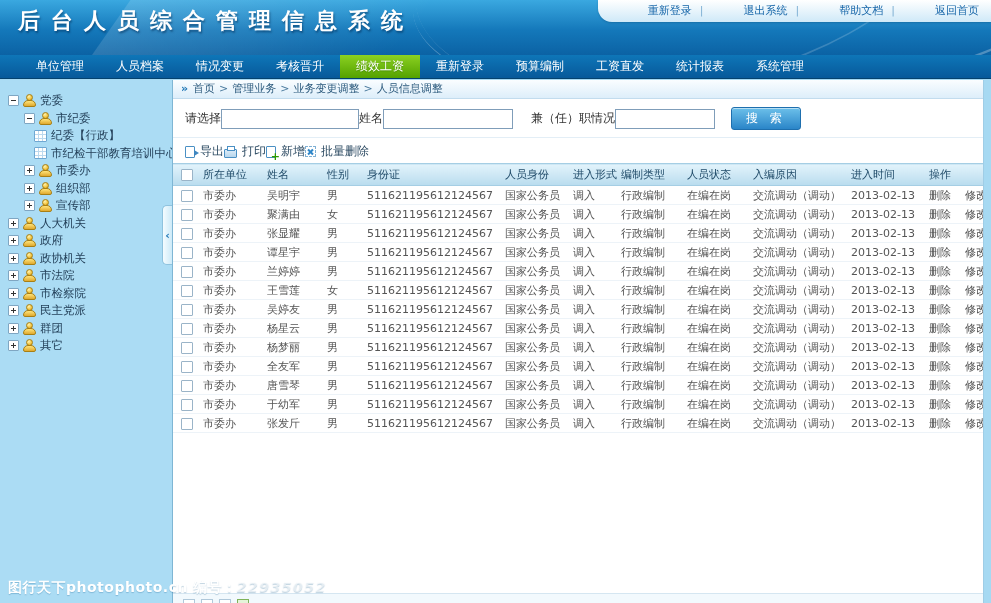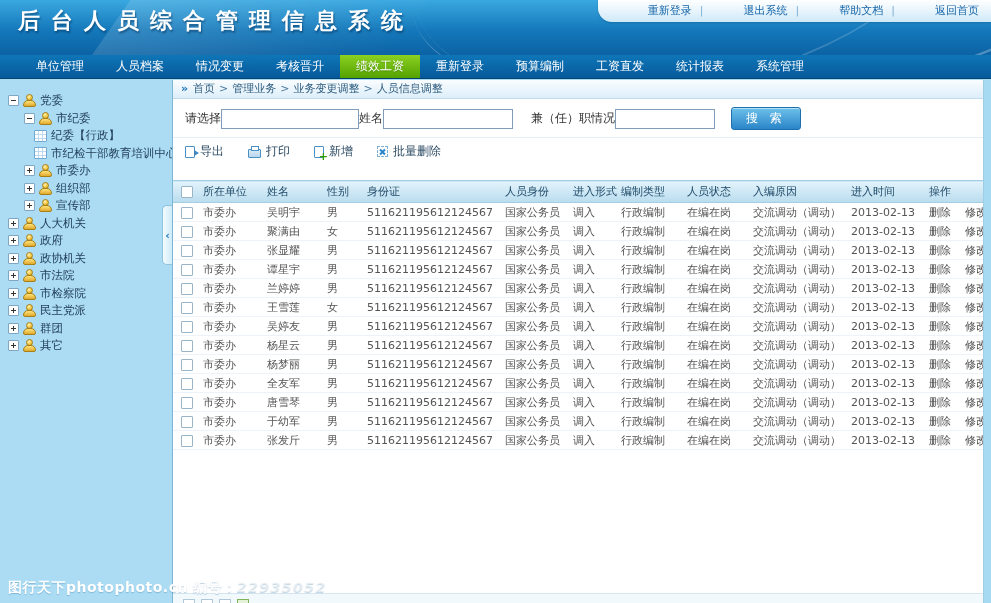--- a/index.html
+++ b/index.html
@@ -55,21 +55,21 @@
   .bc-arrow{color:#1b74b4;font-weight:bold;margin-right:5px;}
   .crumb{cursor:pointer;}
   .bc-sep{margin:0 4px;color:#4a7a9d;}
   .search-row{display:flex;align-items:center;gap:0;padding:8px 9px 7px 12px;font-size:12px;color:#333;flex:none;}
   .s-lbl{white-space:nowrap;}
   .s-input{height:18px;border:1px solid #7f9db9;background:#fff;font-size:11px;padding:0 3px;box-sizing:content-box;}
   .w1{width:130px}.w2{width:122px;margin-right:18px}.w3{width:92px}
   .search-btn{margin-left:16px;height:23px;padding:0 14px;background:linear-gradient(#6cc0ea,#2a85c8);border:1px solid #1e6fae;
               border-radius:3px;color:#fff;font-size:12px;letter-spacing:4px;cursor:pointer;box-shadow:inset 0 1px 0 rgba(255,255,255,.5);
               font-family:inherit;}
-  .toolbar{display:flex;align-items:flex-end;gap:24px;padding:5px 0 20px 12px;border-top:1px solid #e3eef6;flex:none;}
+  .toolbar{display:flex;align-items:flex-end;padding:5px 0 3px 12px;border-top:1px solid #e3eef6;flex:none;}
   .tool-btn{display:flex;align-items:center;gap:5px;font-size:12px;color:#2c4a62;cursor:pointer;text-decoration:none;}
   .tico{display:inline-block;position:relative;}
   .ico-export{width:10px;height:12px;border:1px solid #4a90c4;background:#fff;box-sizing:border-box;border-radius:1px;}
   .ico-export::after{content:"";position:absolute;right:-5px;bottom:1px;width:0;height:0;
        border-top:3px solid transparent;border-bottom:3px solid transparent;border-left:5px solid #3e86c0;}
   .ico-print{width:13px;height:9px;border:1px solid #4a90c4;background:linear-gradient(#dcecf8,#b8d6ec);box-sizing:border-box;border-radius:1px;margin-top:3px;}
   .ico-print::before{content:"";position:absolute;left:2px;top:-4px;width:6px;height:3px;background:#fff;border:1px solid #4a90c4;}
   .ico-add{width:10px;height:12px;border:1px solid #4a90c4;background:#fff;box-sizing:border-box;border-radius:1px;}
   .ico-add::after{content:"+";position:absolute;right:-5px;bottom:-5px;color:#2e9c00;font-weight:bold;font-size:11px;line-height:1;}
   .ico-batch-delete{width:11px;height:11px;border:1px dashed #7fb0d4;box-sizing:border-box;background:#fff;}

